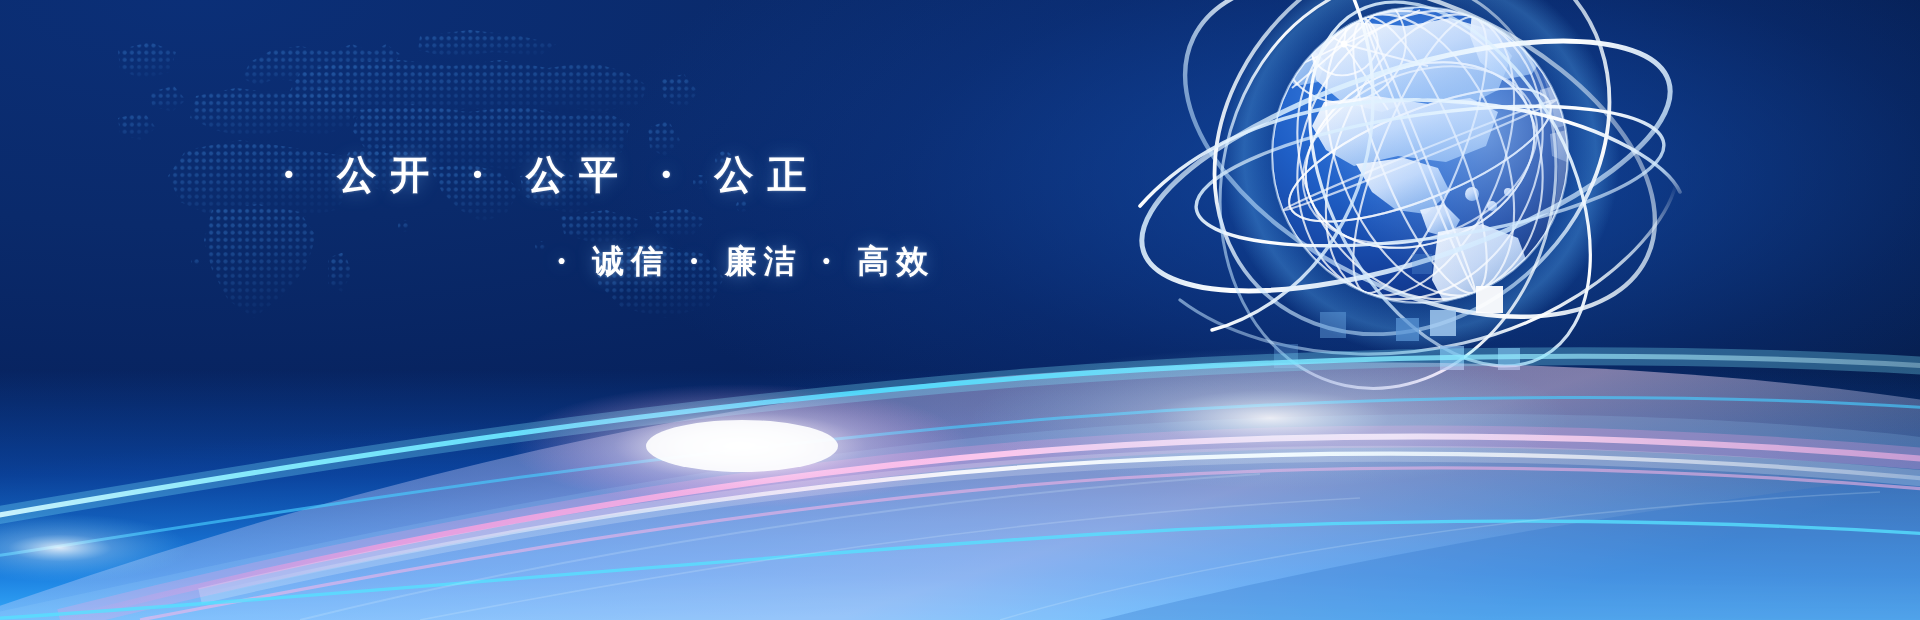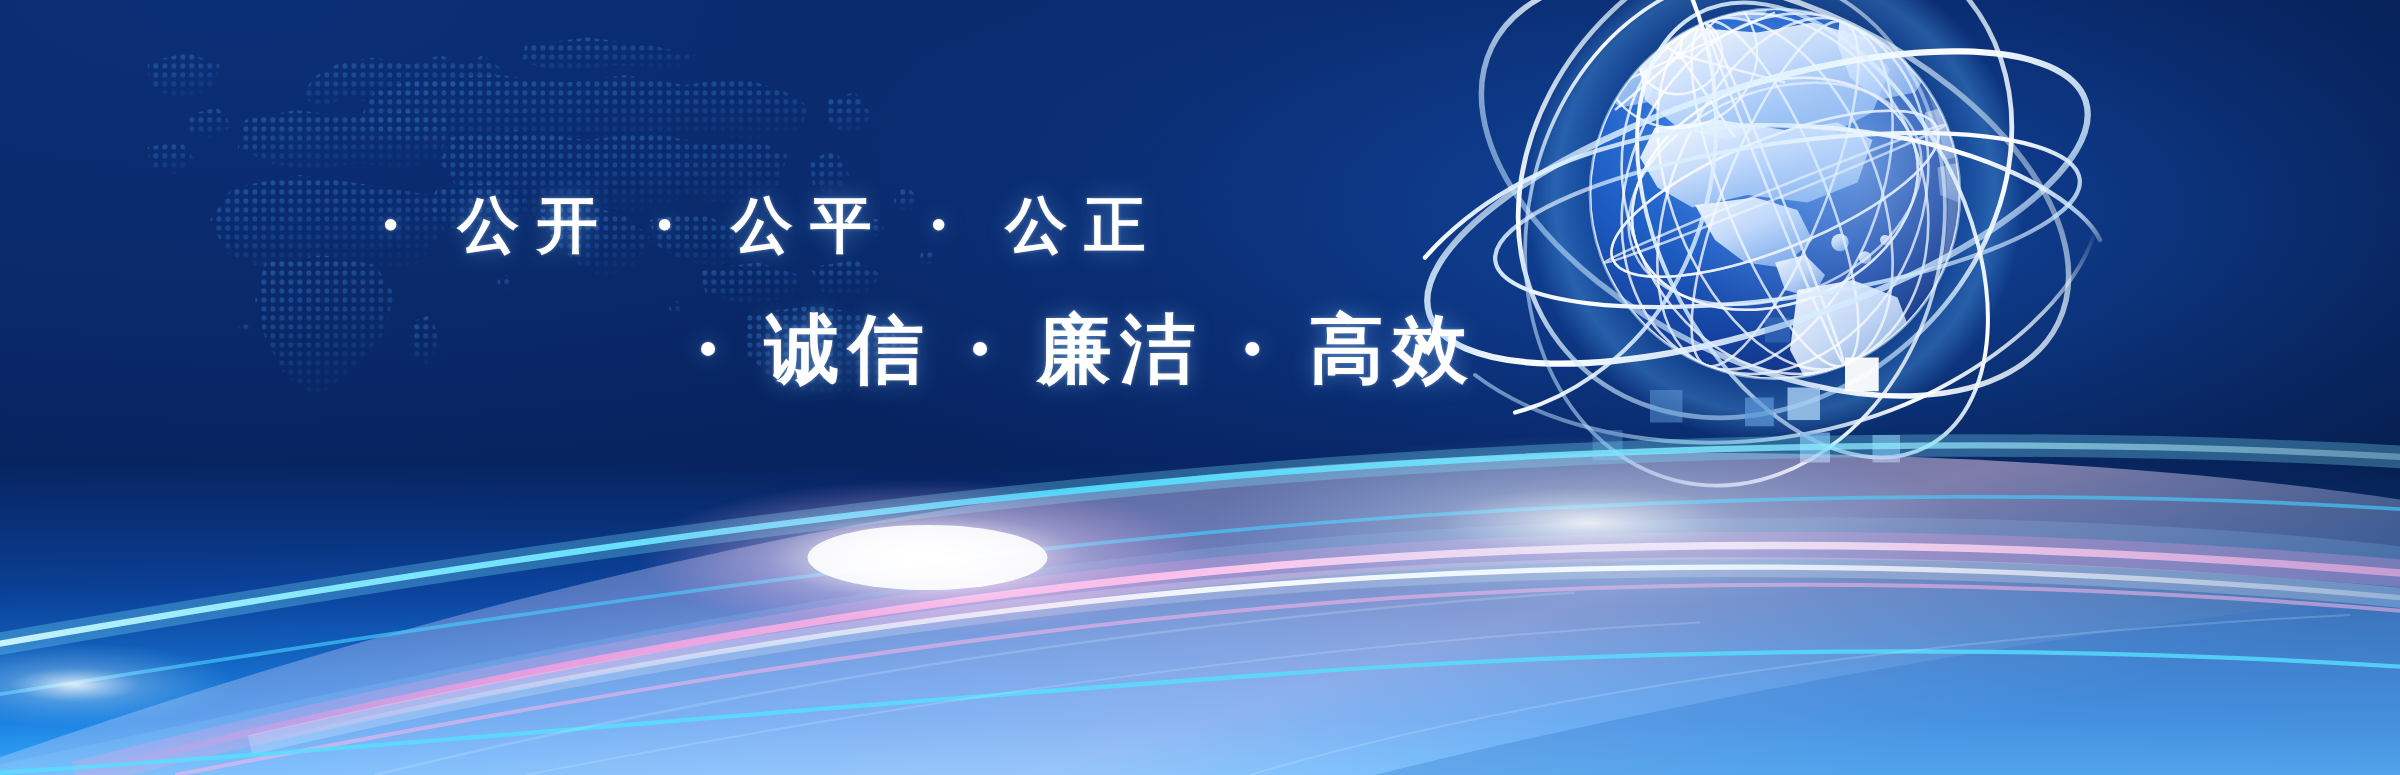--- a/index.html
+++ b/index.html
@@ -54,24 +54,24 @@
     color:#ffffff;
   }
   .hl-line{
     position:absolute;white-space:nowrap;
     font-family:"DejaVu Serif","Liberation Serif",serif;
     font-weight:700;
     color:#ffffff;
     text-shadow:0 0 18px rgba(120,190,255,.45), 0 0 3px rgba(255,255,255,.35);
   }
   #headline-line-1{
-    left:304px;top:148px;font-size:49px;letter-spacing:14px;
+    left:282px;top:148px;font-size:39px;letter-spacing:14px;
   }
   #headline-line-2{
-    left:556px;top:240px;font-size:60px;letter-spacing:7px;
+    left:556px;top:240px;font-size:32px;letter-spacing:7px;
   }
 </style>
 </head>
 <body>
 
 <div id="banner">
 
   <div class="layer" id="bg-base"></div>
   <div class="layer" id="bg-glow-right"></div>
   <div class="layer" id="bg-glow-bottom"></div>

